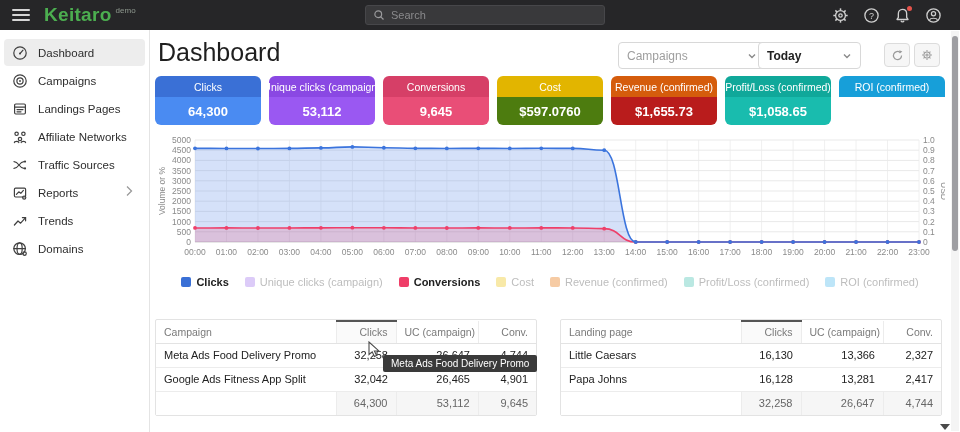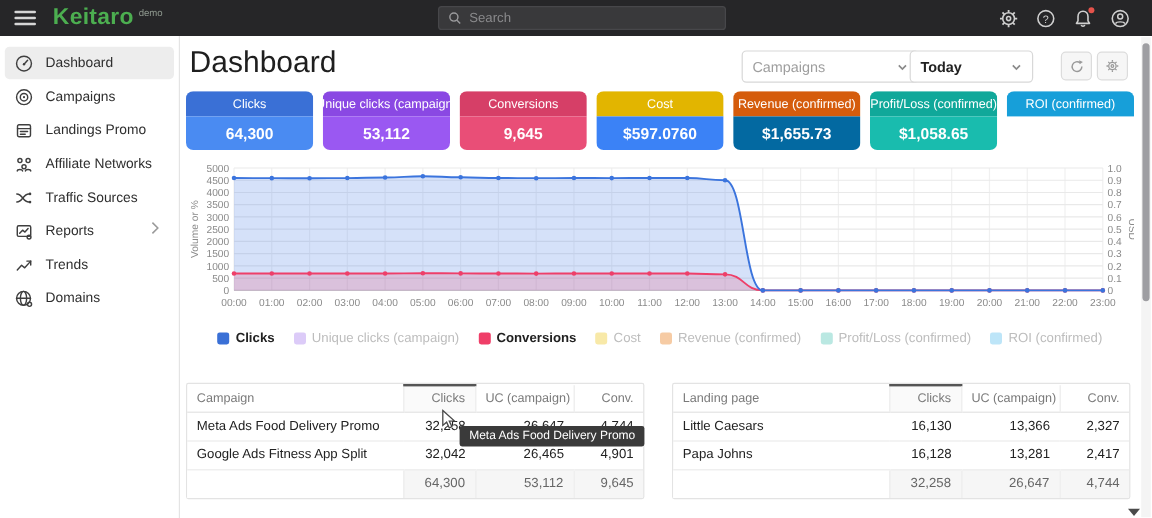--- a/index.html
+++ b/index.html
@@ -175,21 +175,21 @@
           </svg></span>
         <span class="s-label">Campaigns</span>
       </div>
       <div class="side-item">
         <span class="s-icon"><svg width="16" height="16" viewBox="0 0 16 16">
             <rect x="2.6" y="3" width="10.8" height="10" rx="1.2" fill="none" stroke="#3f3f3f" stroke-width="1.2" stroke-linecap="round" stroke-linejoin="round"></rect>
             <line x1="2.6" y1="6.2" x2="13.4" y2="6.2" fill="none" stroke="#3f3f3f" stroke-width="1.2" stroke-linecap="round" stroke-linejoin="round"></line>
             <line x1="5" y1="8.6" x2="11" y2="8.6" fill="none" stroke="#3f3f3f" stroke-width="1.2" stroke-linecap="round" stroke-linejoin="round"></line>
             <line x1="5" y1="10.8" x2="9" y2="10.8" fill="none" stroke="#3f3f3f" stroke-width="1.2" stroke-linecap="round" stroke-linejoin="round"></line>
           </svg></span>
-        <span class="s-label">Landings Promo</span>
+        <span class="s-label">Landings Pages</span>
       </div>
       <div class="side-item">
         <span class="s-icon"><svg width="16" height="16" viewBox="0 0 16 16">
             <circle cx="4.6" cy="4.8" r="1.7" fill="none" stroke="#3f3f3f" stroke-width="1.2" stroke-linecap="round" stroke-linejoin="round"></circle>
             <circle cx="11.4" cy="4.8" r="1.7" fill="none" stroke="#3f3f3f" stroke-width="1.2" stroke-linecap="round" stroke-linejoin="round"></circle>
             <circle cx="8" cy="10" r="1.7" fill="none" stroke="#3f3f3f" stroke-width="1.2" stroke-linecap="round" stroke-linejoin="round"></circle>
             <path d="M2.4 13.6 C2.4 11.9 6.8 11.9 6.8 13.6" fill="none" stroke="#3f3f3f" stroke-width="1.2" stroke-linecap="round" stroke-linejoin="round"></path>
             <path d="M9.2 13.6 C9.2 11.9 13.6 11.9 13.6 13.6" fill="none" stroke="#3f3f3f" stroke-width="1.2" stroke-linecap="round" stroke-linejoin="round"></path>
           </svg></span>
         <span class="s-label">Affiliate Networks</span>
@@ -278,25 +278,25 @@
     <div class="card">
       <div class="card-h" style="background:#8a48e3">Unique clicks (campaign)</div>
       <div class="card-v" style="background:#9a58f2">53,112</div>
     </div>
     <div class="card">
       <div class="card-h" style="background:#d63f67">Conversions</div>
       <div class="card-v" style="background:#e94e77">9,645</div>
     </div>
     <div class="card">
       <div class="card-h" style="background:#e2b500">Cost</div>
-      <div class="card-v" style="background:#3b82f6">$597.0760</div>
+      <div class="card-v" style="background:#4d7c0f">$597.0760</div>
     </div>
     <div class="card">
       <div class="card-h" style="background:#d55c0c">Revenue (confirmed)</div>
-      <div class="card-v" style="background:#0369a1">$1,655.73</div>
+      <div class="card-v" style="background:#b91c1c">$1,655.73</div>
     </div>
     <div class="card">
       <div class="card-h" style="background:#10a89a">Profit/Loss (confirmed)</div>
       <div class="card-v" style="background:#19bcae">$1,058.65</div>
     </div>
     <div class="card">
       <div class="card-h" style="background:#179fd9">ROI (confirmed)</div>
     </div>
   </div>
 

